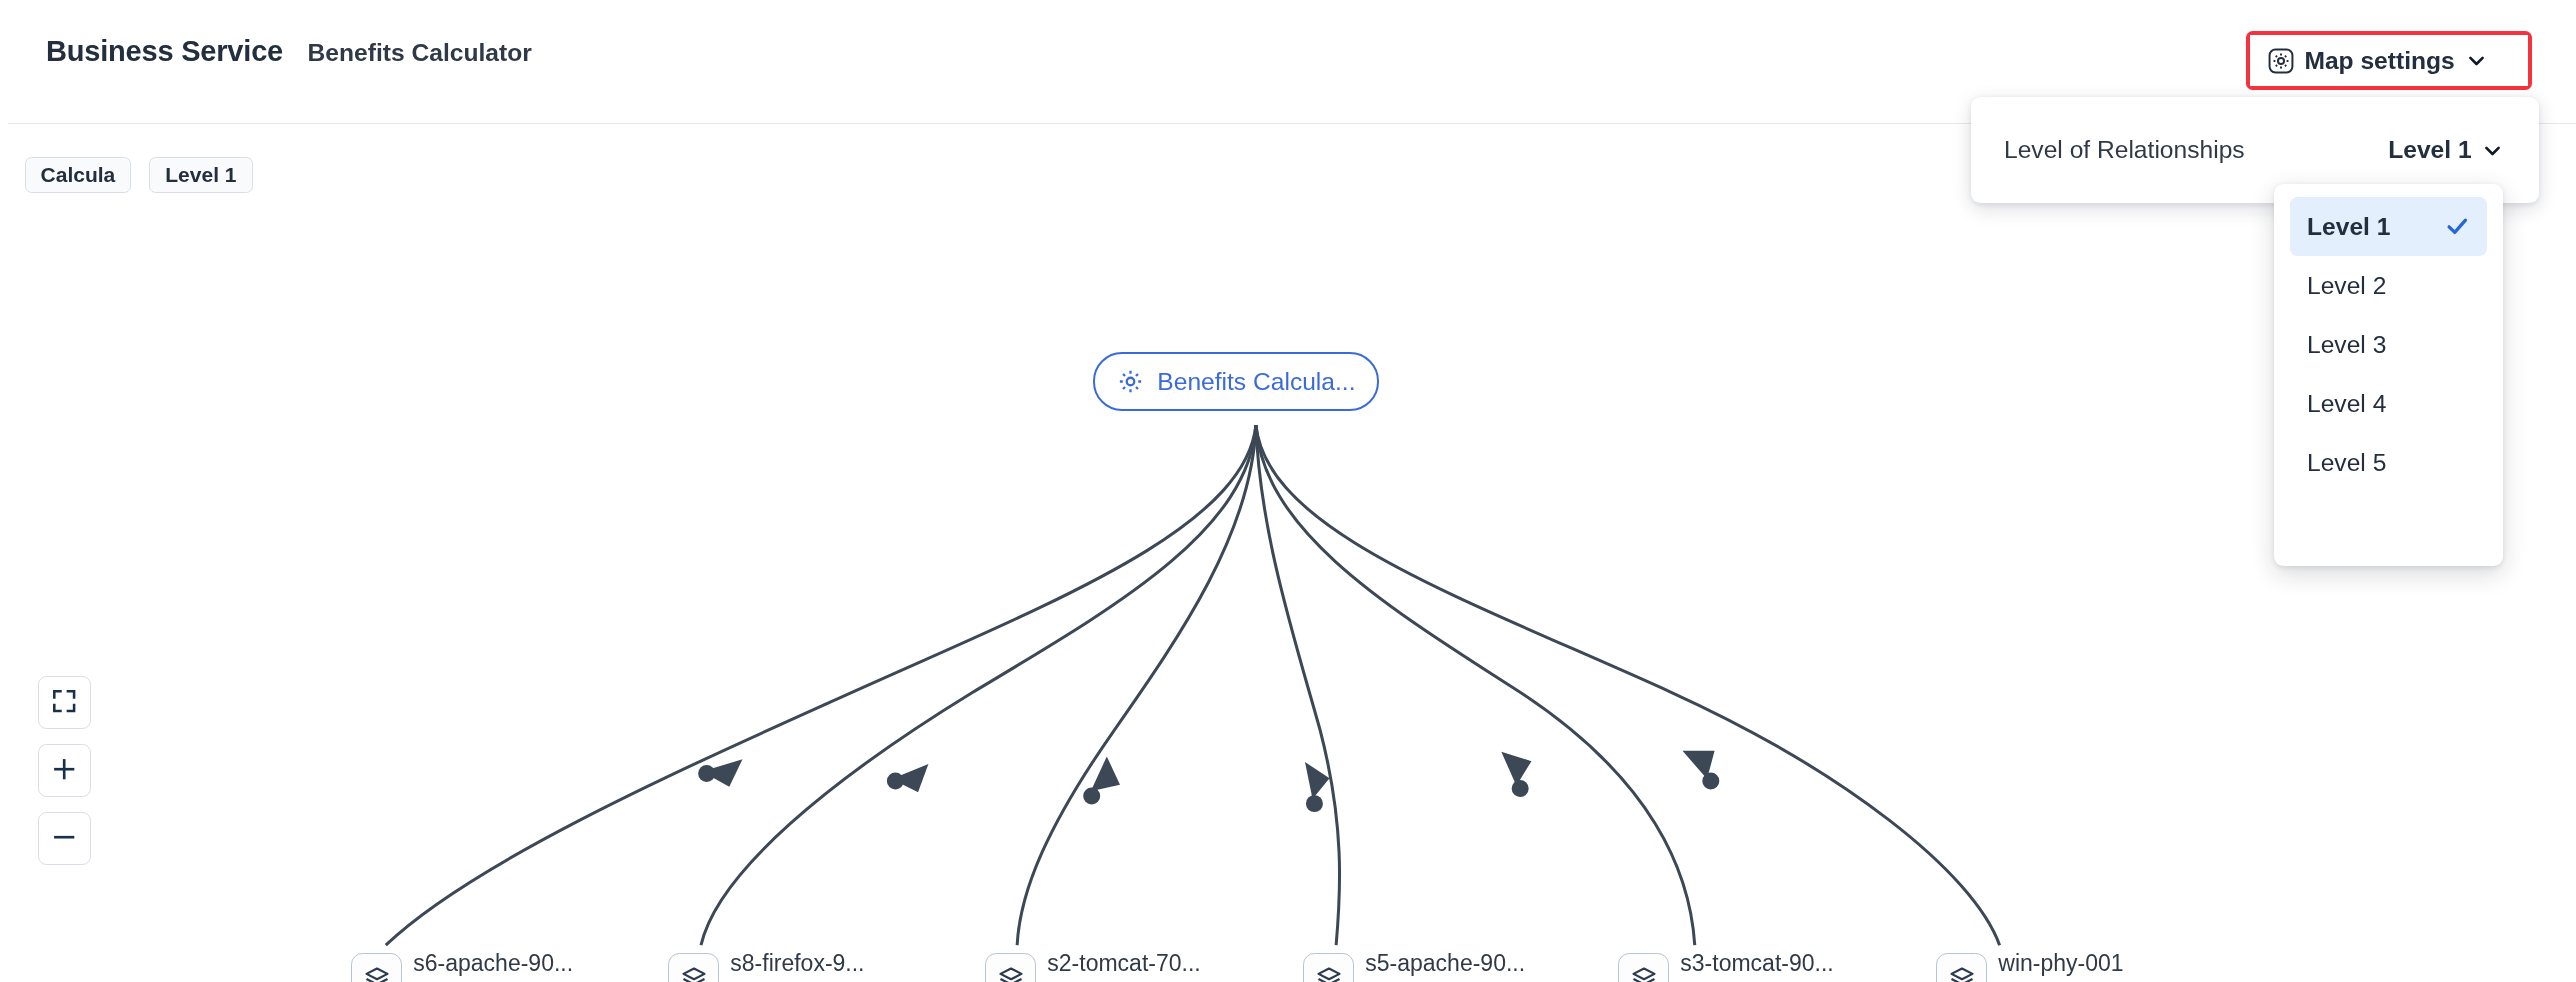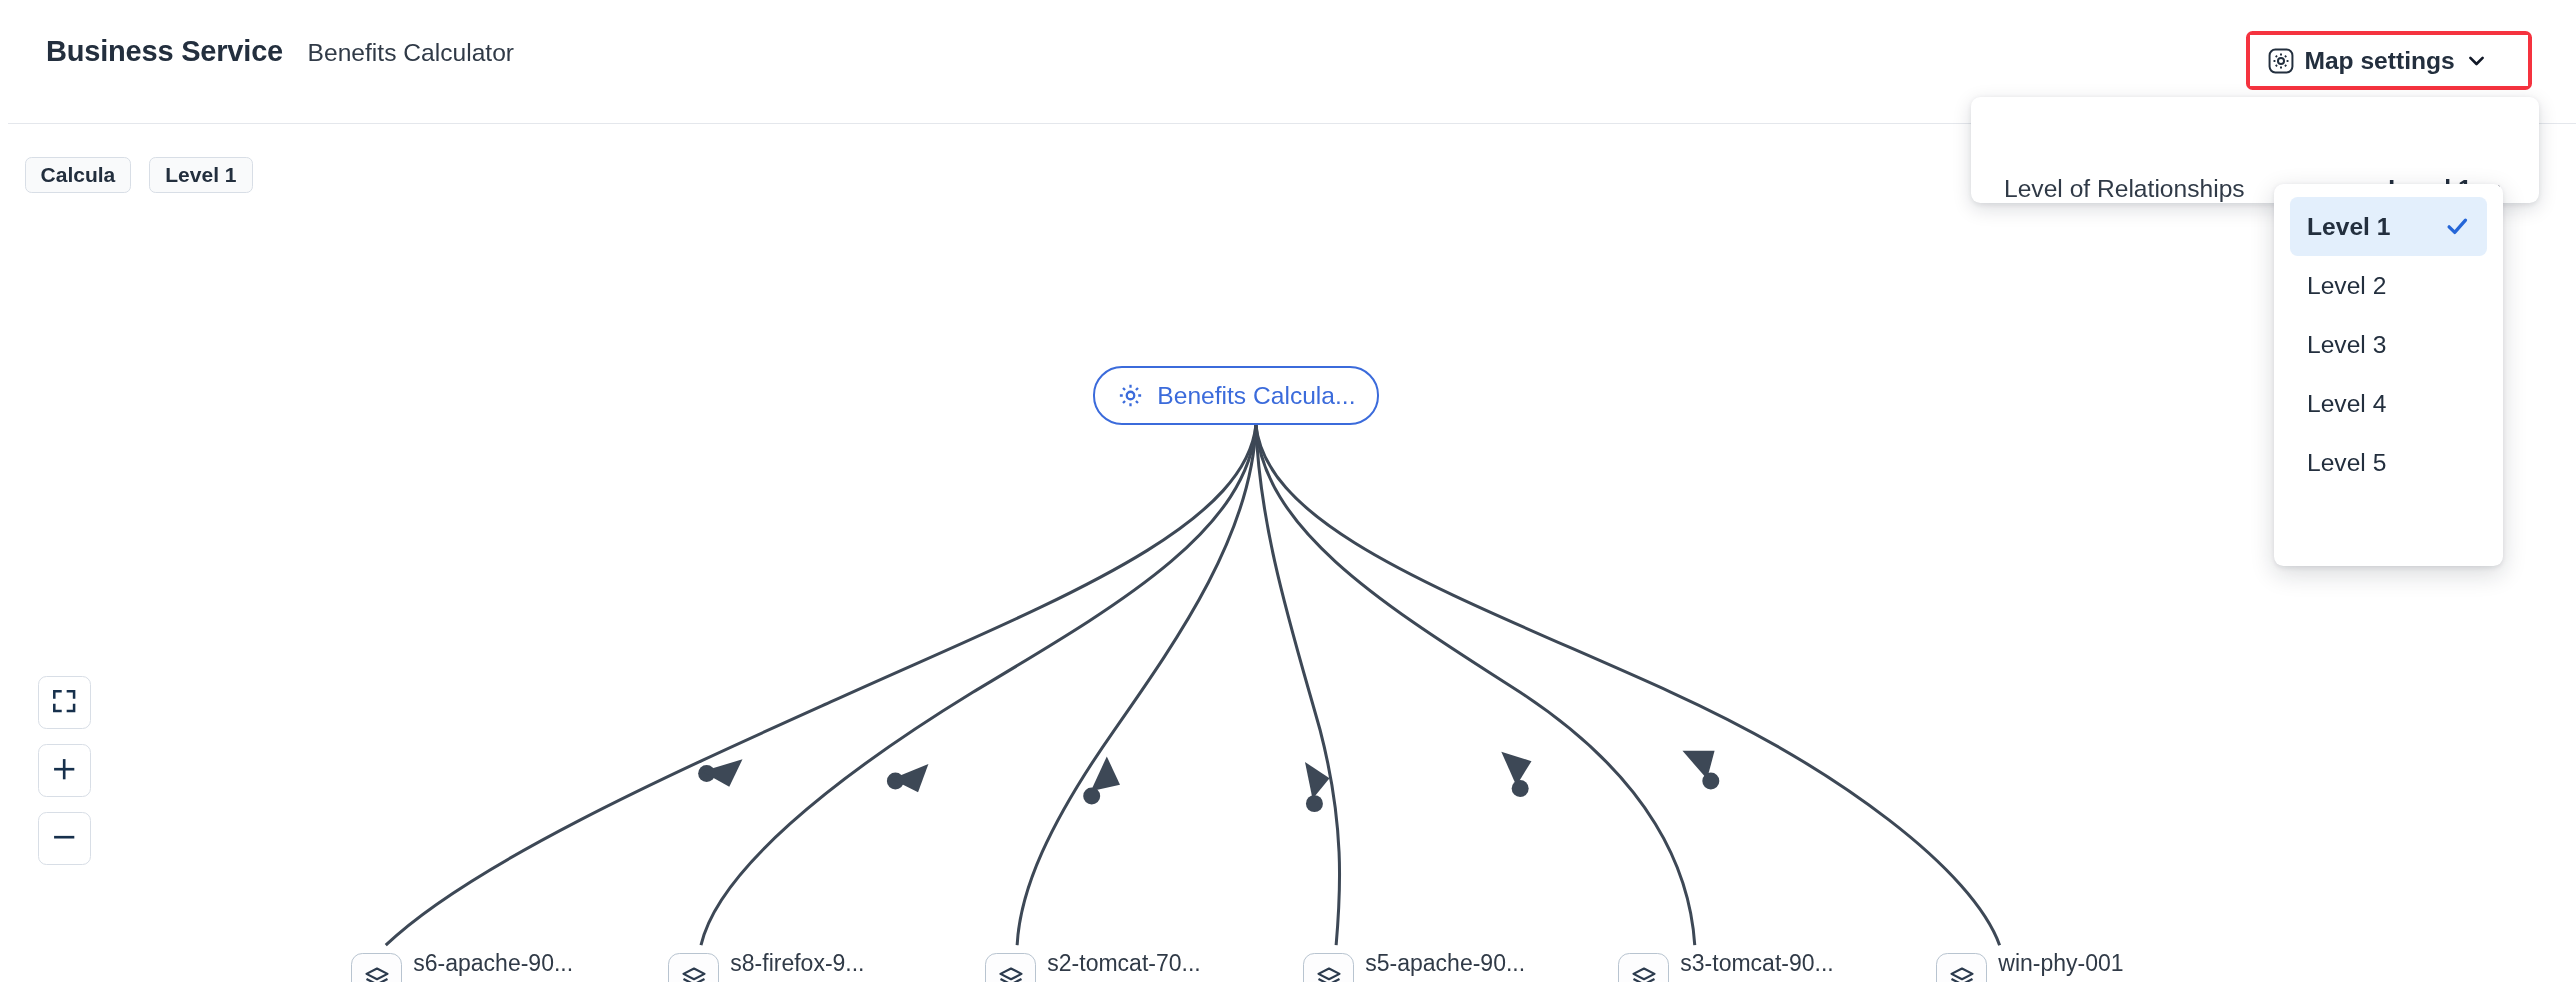--- a/index.html
+++ b/index.html
@@ -35,21 +35,21 @@
     gap: 24.6px;
   }
   .page-title {
     font-size: 29px;
     font-weight: bold;
     color: #232f3e;
     letter-spacing: -0.2px;
   }
   .page-subtitle {
     font-size: 24.6px;
-    font-weight: normal;
+    font-weight: bold;
     color: #303a47;
   }
 
   
   .map-settings-wrap {
     position: absolute;
     left: 2246px; top: 19px;
     width: 286px; height: 59px;
     border: 4.7px solid #f5333f;
     border-radius: 6.6px;
@@ -79,21 +79,21 @@
 
   
   .settings-panel {
     position: absolute;
     left: 1971px; top: 97px;
     width: 568px; height: 106px;
     background: #ffffff;
     border-radius: 9.4px;
     box-shadow: 0 5.7px 19px rgba(16,24,40,0.14), 0 1.9px 5.7px rgba(16,24,40,0.08);
     display: flex;
-    align-items: flex-end;
+    align-items: center;
     justify-content: space-between;
     padding: 0 36px 0 33px;
     z-index: 20;
   }
   .settings-row-label {
     font-size: 24.6px;
     color: #303a47;
     white-space: nowrap;
   }
   .level-select {
@@ -210,21 +210,20 @@
     height: 59px;
     padding: 0 21px;
     border: 2.8px solid #3b6bdb;
     border-radius: 29px;
     background: #ffffff;
     display: flex;
     align-items: center;
     gap: 12.3px;
     cursor: pointer;
     z-index: 4;
-    margin-top: 14px;
   }
   .root-node-label {
     font-size: 24.6px;
     color: #3b6bdb;
     white-space: nowrap;
   }
   .root-gear { width: 29px; height: 29px; flex: 0 0 29px; }
 
   
   .leaf {

